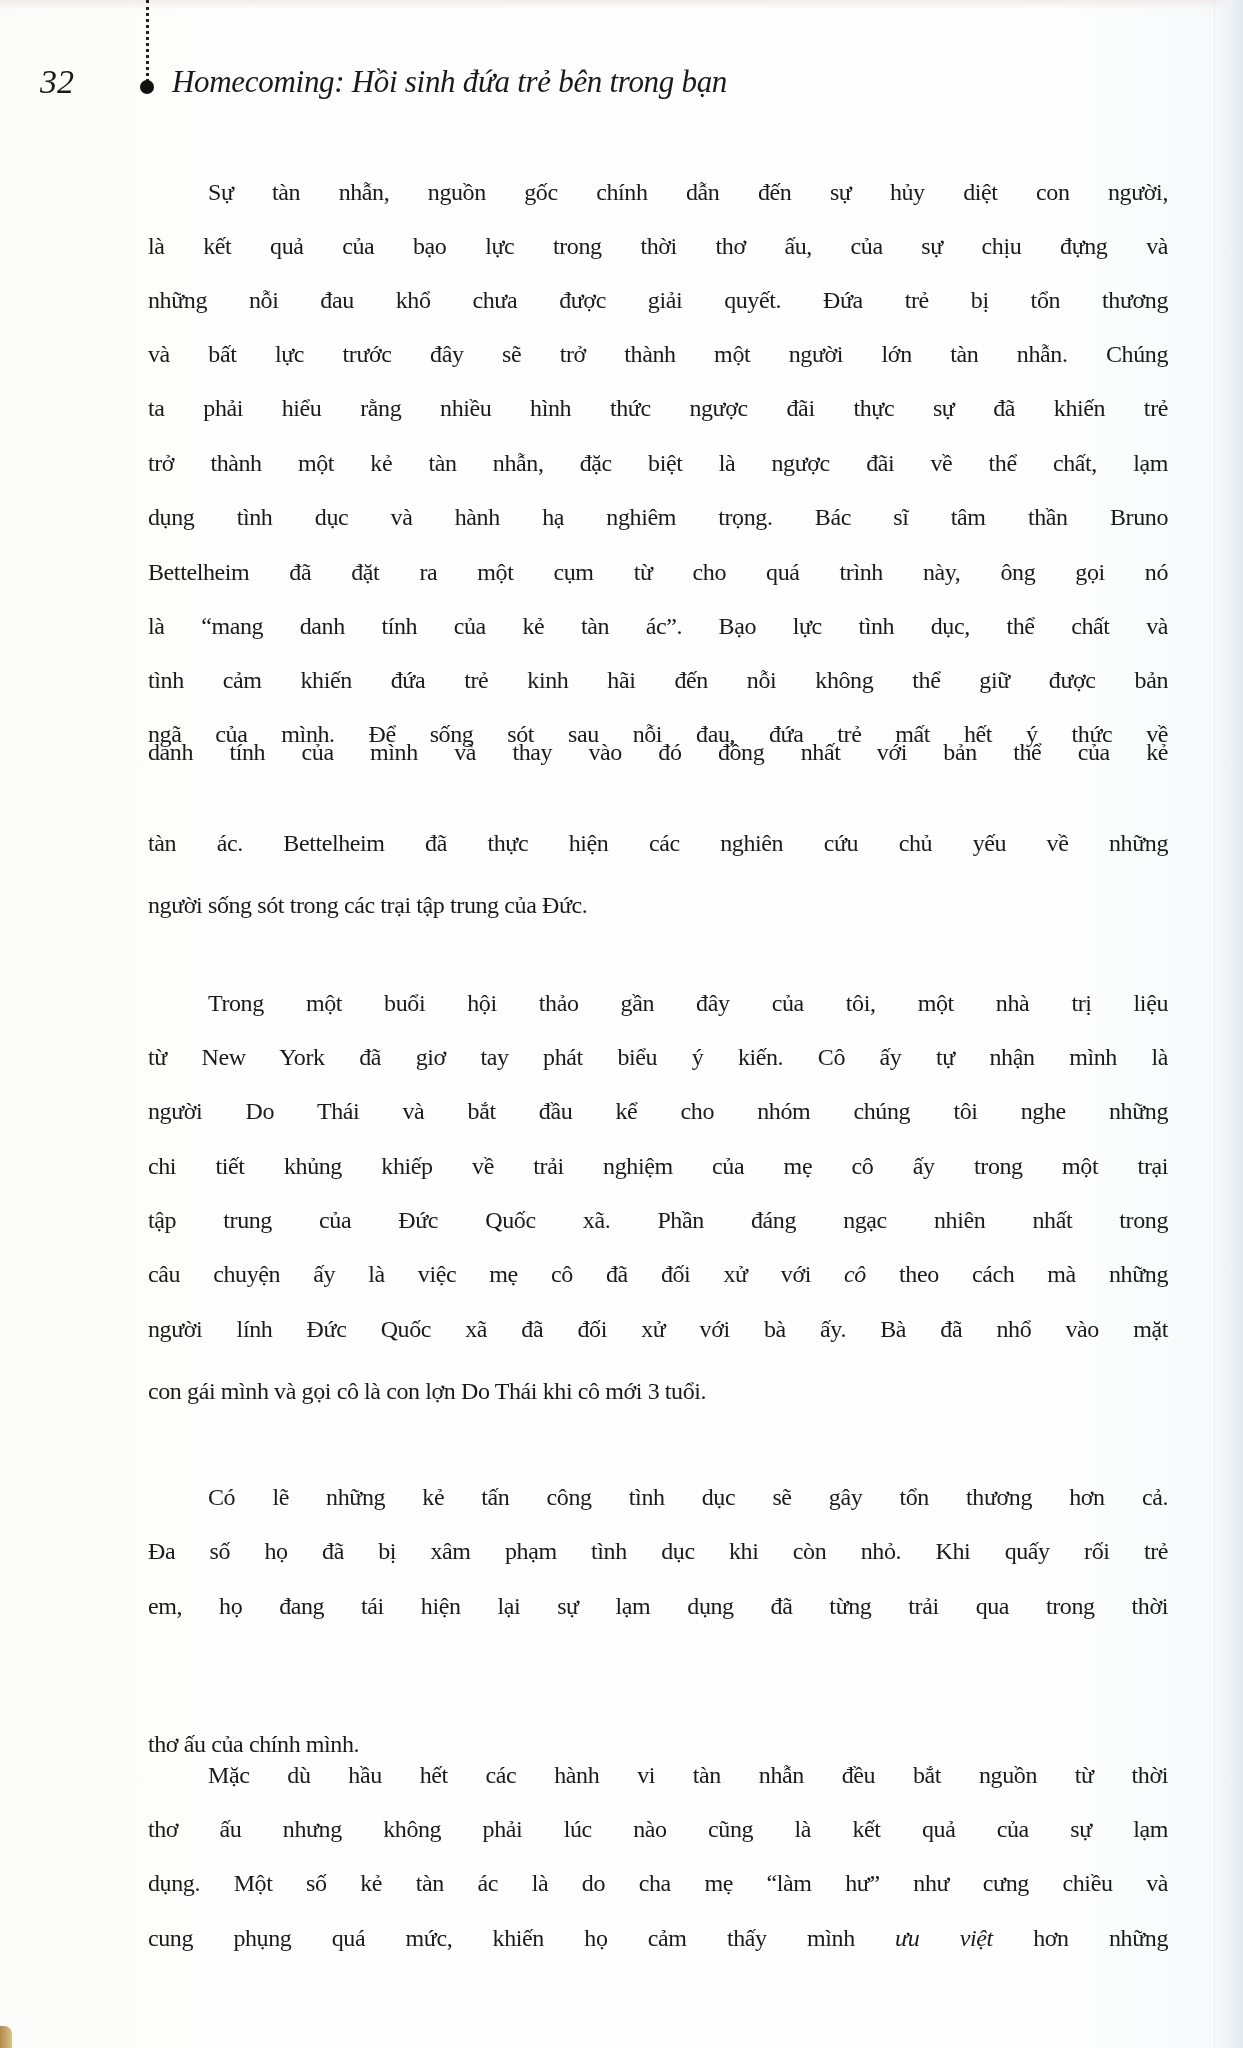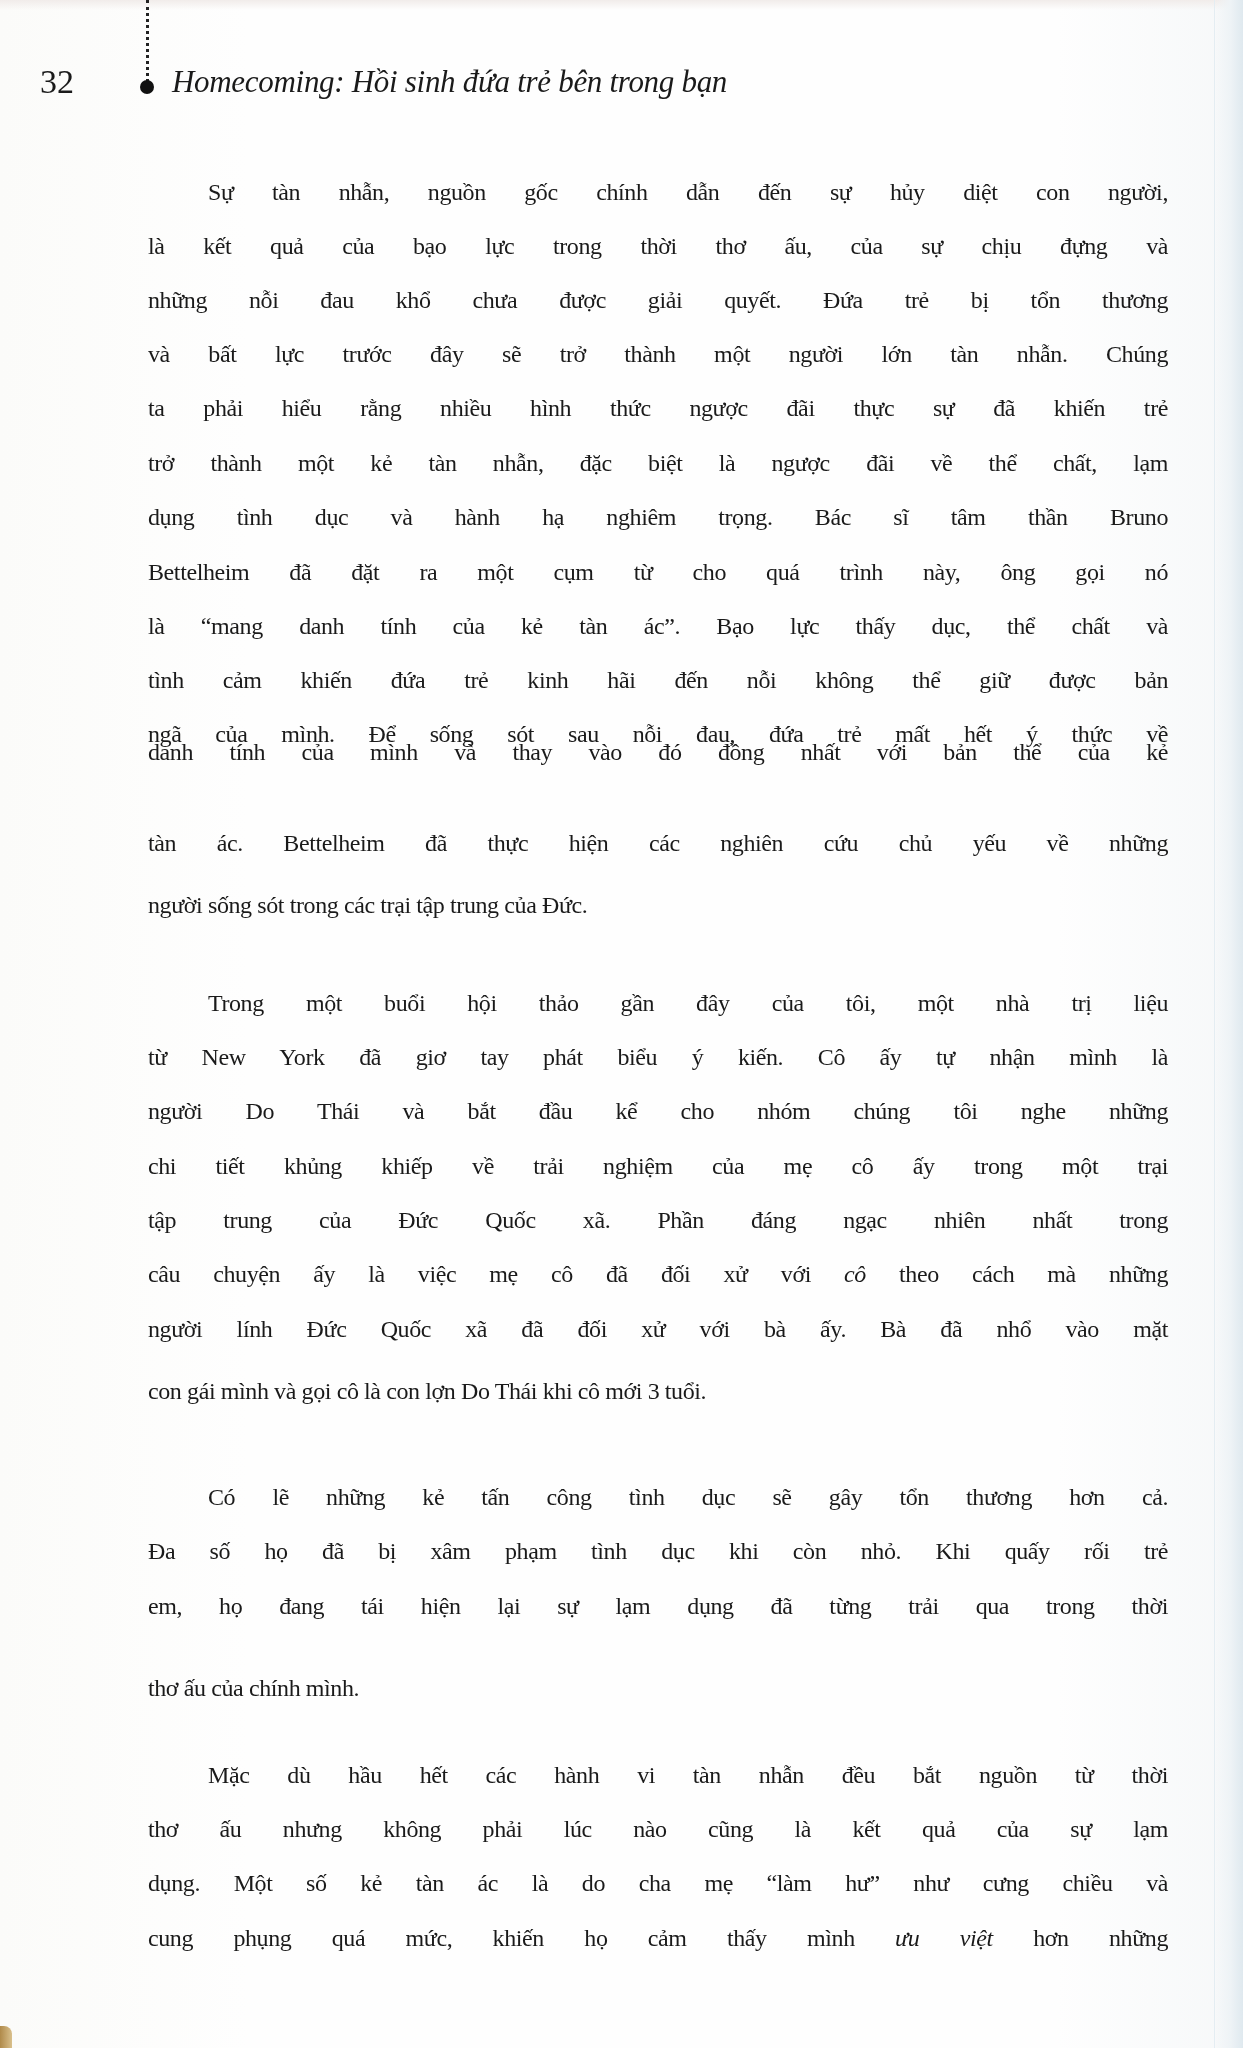--- a/index.html
+++ b/index.html
@@ -34,21 +34,21 @@
     .dotted-rule {
       position: absolute; left: 146px; top: 0; width: 0; height: 82px;
       border-left: 3px dotted #222;
     }
     .bullet {
       position: absolute; left: 140px; top: 80px; width: 14px; height: 14px;
       border-radius: 50%; background: #111;
     }
     .page-number {
       position: absolute; left: 40px; top: 62px;
-      font-size: 34px; line-height: 40px;
+      font-size: 34px; font-style: italic; line-height: 40px;
     }
     .running-title {
       position: absolute; left: 172px; top: 62px;
       font-size: 31px; font-style: italic; line-height: 40px; white-space: nowrap;
       letter-spacing: -0.3px;
     }
     .line {
       position: absolute; left: 148px; width: 1020px;
       font-size: 24px; line-height: 40px; white-space: nowrap;
       text-align: justify; text-align-last: justify;
@@ -75,21 +75,21 @@
 
   <div>
     <div class="line indent" style="top:172px">Sự tàn nhẫn, nguồn gốc chính dẫn đến sự hủy diệt con người,</div>
     <div class="line" style="top:226px">là kết quả của bạo lực trong thời thơ ấu, của sự chịu đựng và</div>
     <div class="line" style="top:280px">những nỗi đau khổ chưa được giải quyết. Đứa trẻ bị tổn thương</div>
     <div class="line" style="top:334px">và bất lực trước đây sẽ trở thành một người lớn tàn nhẫn. Chúng</div>
     <div class="line" style="top:388px">ta phải hiểu rằng nhiều hình thức ngược đãi thực sự đã khiến trẻ</div>
     <div class="line" style="top:443px">trở thành một kẻ tàn nhẫn, đặc biệt là ngược đãi về thể chất, lạm</div>
     <div class="line" style="top:497px">dụng tình dục và hành hạ nghiêm trọng. Bác sĩ tâm thần Bruno</div>
     <div class="line" style="top:552px">Bettelheim đã đặt ra một cụm từ cho quá trình này, ông gọi nó</div>
-    <div class="line" style="top:606px">là “mang danh tính của kẻ tàn ác”. Bạo lực thấy dục, thể chất và</div>
+    <div class="line" style="top:606px">là “mang danh tính của kẻ tàn ác”. Bạo lực tình dục, thể chất và</div>
     <div class="line" style="top:660px">tình cảm khiến đứa trẻ kinh hãi đến nỗi không thể giữ được bản</div>
     <div class="line" style="top:714px">ngã của mình. Để sống sót sau nỗi đau, đứa trẻ mất hết ý thức về</div>
     <div class="line" style="top:732px">danh tính của mình và thay vào đó đồng nhất với bản thể của kẻ</div>
     <div class="line" style="top:823px">tàn ác. Bettelheim đã thực hiện các nghiên cứu chủ yếu về những</div>
     <div class="line last" style="top:877px">người sống sót trong các trại tập trung của Đức.</div>
   </div>
 
   <div>
     <div class="line indent" style="top:983px">Trong một buổi hội thảo gần đây của tôi, một nhà trị liệu</div>
     <div class="line" style="top:1037px">từ New York đã giơ tay phát biểu ý kiến. Cô ấy tự nhận mình là</div>
@@ -98,21 +98,21 @@
     <div class="line" style="top:1200px">tập trung của Đức Quốc xã. Phần đáng ngạc nhiên nhất trong</div>
     <div class="line" style="top:1254px"><span>câu chuyện ấy là việc mẹ cô đã đối xử với </span><em>cô</em><span> theo cách mà những</span></div>
     <div class="line" style="top:1309px">người lính Đức Quốc xã đã đối xử với bà ấy. Bà đã nhổ vào mặt</div>
     <div class="line last" style="top:1363px">con gái mình và gọi cô là con lợn Do Thái khi cô mới 3 tuổi.</div>
   </div>
 
   <div>
     <div class="line indent" style="top:1477px">Có lẽ những kẻ tấn công tình dục sẽ gây tổn thương hơn cả.</div>
     <div class="line" style="top:1531px">Đa số họ đã bị xâm phạm tình dục khi còn nhỏ. Khi quấy rối trẻ</div>
     <div class="line" style="top:1586px">em, họ đang tái hiện lại sự lạm dụng đã từng trải qua trong thời</div>
-    <div class="line last" style="top:1660px">thơ ấu của chính mình.</div>
+    <div class="line last" style="top:1716px">thơ ấu của chính mình.</div>
   </div>
 
   <div>
     <div class="line indent" style="top:1755px">Mặc dù hầu hết các hành vi tàn nhẫn đều bắt nguồn từ thời</div>
     <div class="line" style="top:1809px">thơ ấu nhưng không phải lúc nào cũng là kết quả của sự lạm</div>
     <div class="line" style="top:1863px">dụng. Một số kẻ tàn ác là do cha mẹ “làm hư” như cưng chiều và</div>
     <div class="line" style="top:1918px"><span>cung phụng quá mức, khiến họ cảm thấy mình </span><em>ưu việt</em><span> hơn những</span></div>
   </div>
 </div>
 

